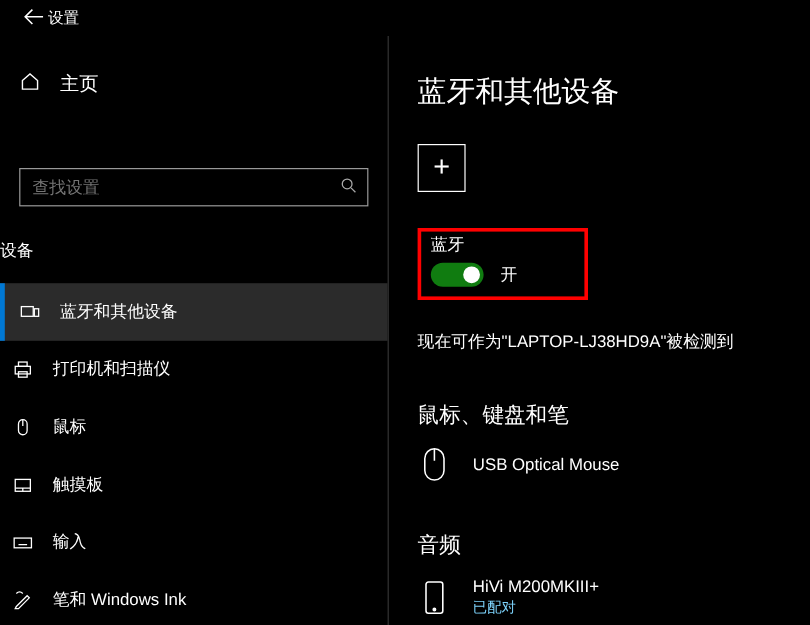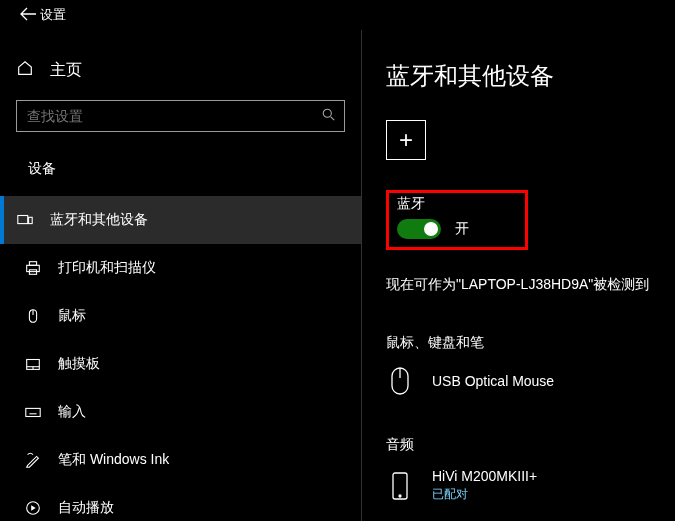--- a/index.html
+++ b/index.html
@@ -26,21 +26,21 @@
   }
   .header-title {
     font-size: 13px;
   }
   .main {
     flex: 1;
     display: flex;
     overflow: hidden;
   }
   .sidebar {
-    width: 362px;
+    width: 324px;
     border-right: 1px solid #333;
     display: flex;
     flex-direction: column;
     padding-top: 22px;
   }
   .home-row {
     display: flex;
     align-items: center;
     gap: 16px;
     padding: 8px 0 8px 16px;
@@ -54,41 +54,41 @@
     width: 100%;
     height: 32px;
     background: #000;
     border: 1px solid #999;
     color: #aaa;
     padding: 0 34px 0 10px;
     font-size: 14px;
     outline: none;
     font-family: inherit;
   }
-  .search-row { position: relative; }
+  .search-row { position: relative; margin-top: 40px; }
   .search-icon {
     position: absolute;
     right: 10px;
     top: 50%;
     transform: translateY(-50%);
     color: #aaa;
     font-size: 13px;
   }
   .section-label {
     font-size: 14px;
-    padding: 28px 0 18px 28px;
+    padding: 28px 0 18px 0;
     color: #fff;
   }
   .nav-list { display: flex; flex-direction: column; }
   .nav-item {
     display: flex;
     align-items: center;
     gap: 16px;
     height: 48px;
-    padding-left: 20px;
+    padding-left: 6px;
     cursor: pointer;
     border-left: 4px solid transparent;
   }
   .nav-item.active {
     background: #2b2b2b;
     border-left: 4px solid #0078d4;
     padding-left: 12px;
   }
   .nav-icon { width: 18px; display: flex; justify-content: center; }
   .nav-icon svg { width: 18px; height: 18px; fill: none; stroke: #fff; stroke-width: 1.2; }
@@ -153,21 +153,21 @@
     border-radius: 50%;
     background: #fff;
   }
   .toggle-label { font-size: 14px; }
   .status-line {
     font-size: 14px;
     margin-bottom: 40px;
   }
 
   .section-title {
-    font-size: 14px;
+    font-size: 18px;
     font-weight: 400;
     margin-bottom: 14px;
   }
   .device-row {
     display: flex;
     align-items: center;
     gap: 18px;
     margin-bottom: 40px;
   }
   .device-icon { width: 28px; display: flex; justify-content: center; }

